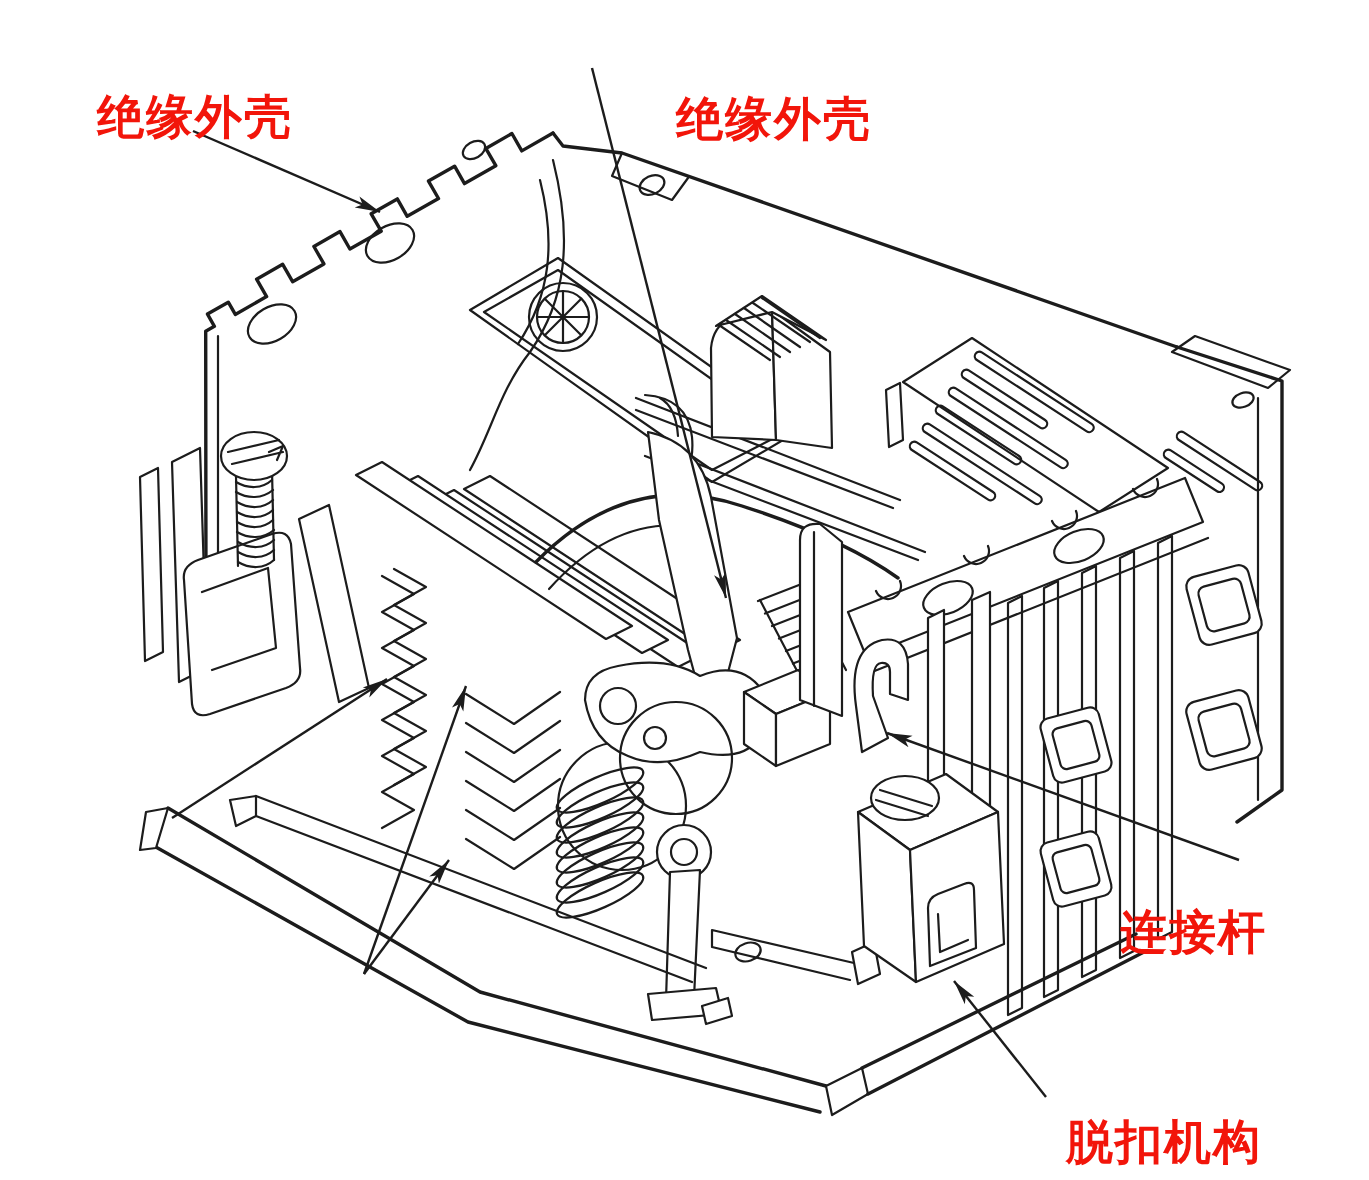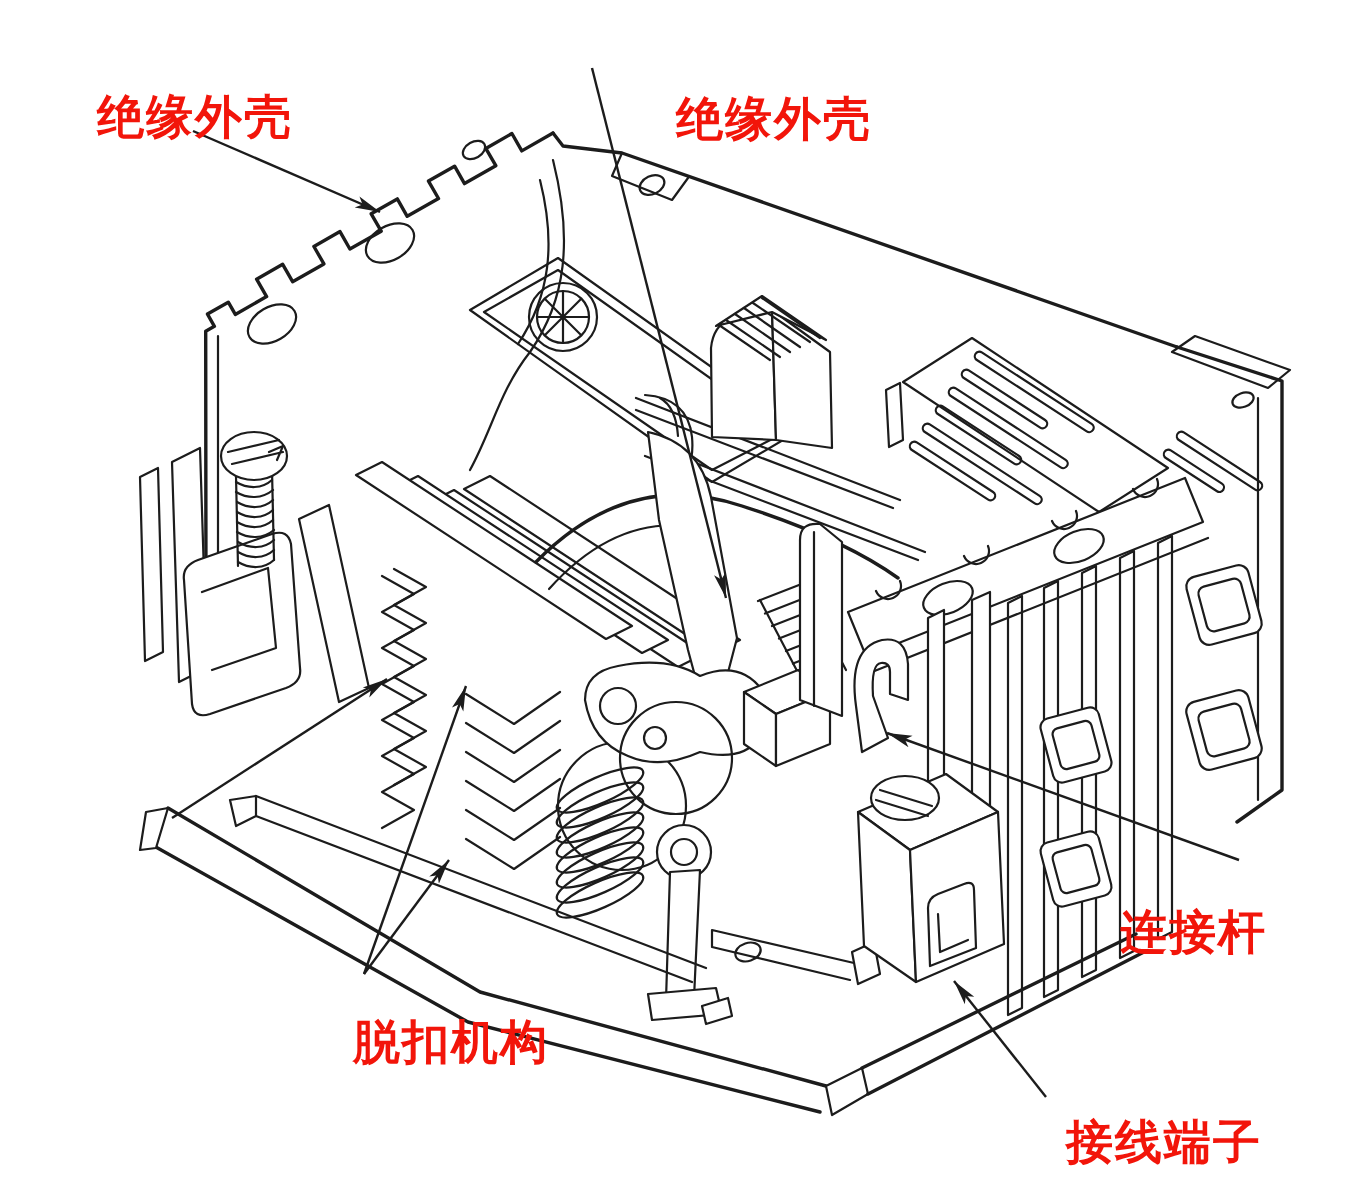--- a/index.html
+++ b/index.html
@@ -226,17 +226,16 @@
     <path class="leader" marker-end="url(#ah)" d="M172,818 L387,679"></path>
     <path class="leader" marker-end="url(#ah)" d="M364,974 L466,686"></path>
     <path class="leader" marker-end="url(#ah)" d="M364,974 L449,860"></path>
     <path class="leader" marker-end="url(#ah)" d="M1239,860 L887,733"></path>
     <path class="leader" marker-end="url(#ah)" d="M1046,1097 L954,981"></path>
   </g>
 </svg>
 
 <div class="callout" style="left:97px;top:92px;">绝缘外壳</div>
 <div class="callout" style="left:676px;top:94px;">绝缘外壳</div>
-<div class="callout" style="left:353px;top:1017px;">脱扣机构</div>
 <div class="callout" style="left:1120px;top:907px;">连接杆</div>
-<div class="callout" style="left:1066px;top:1117px;">接线端子</div>
+<div class="callout" style="left:1066px;top:1117px;">脱扣机构</div>
 
 </div>
 
 </body></html>

